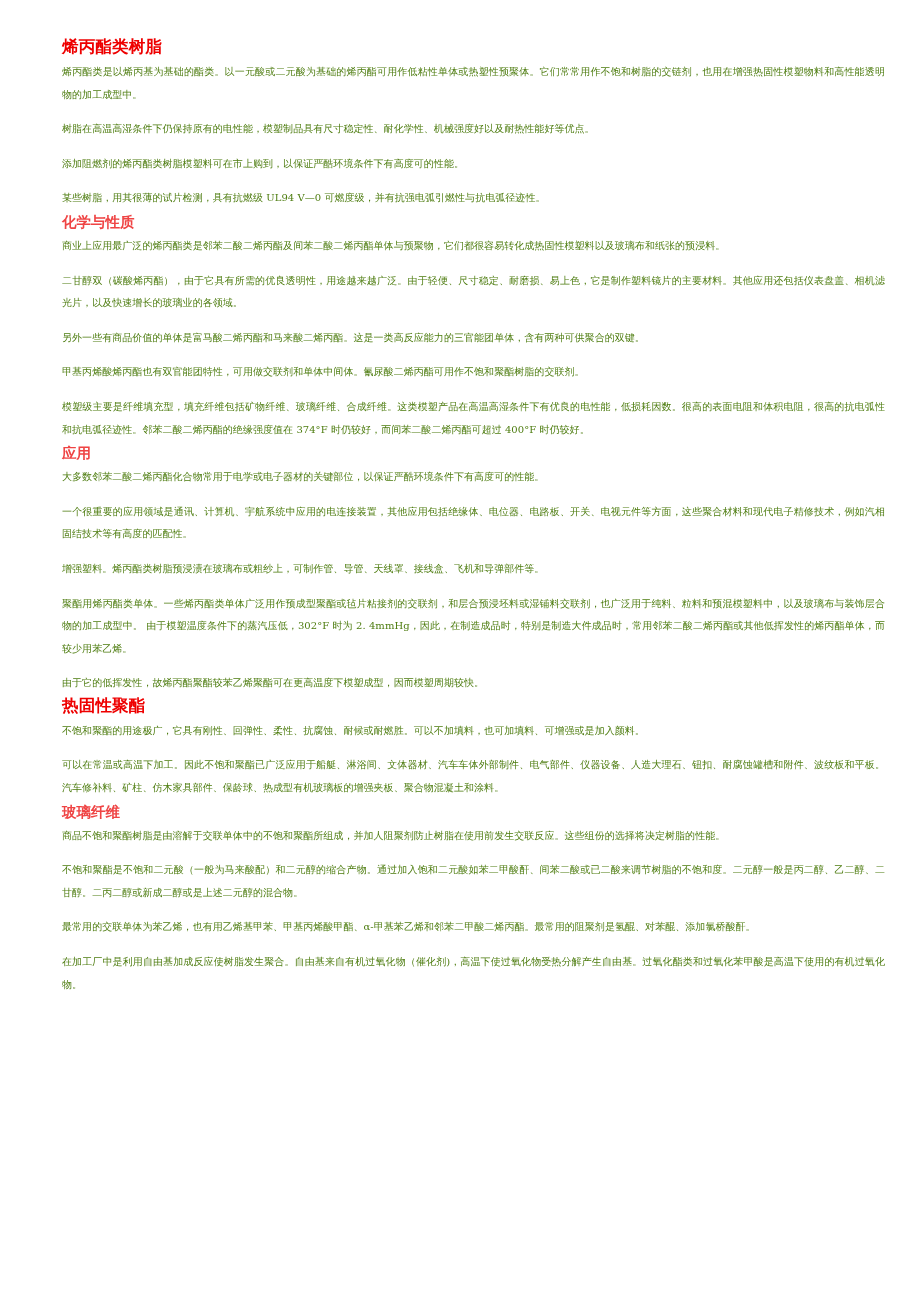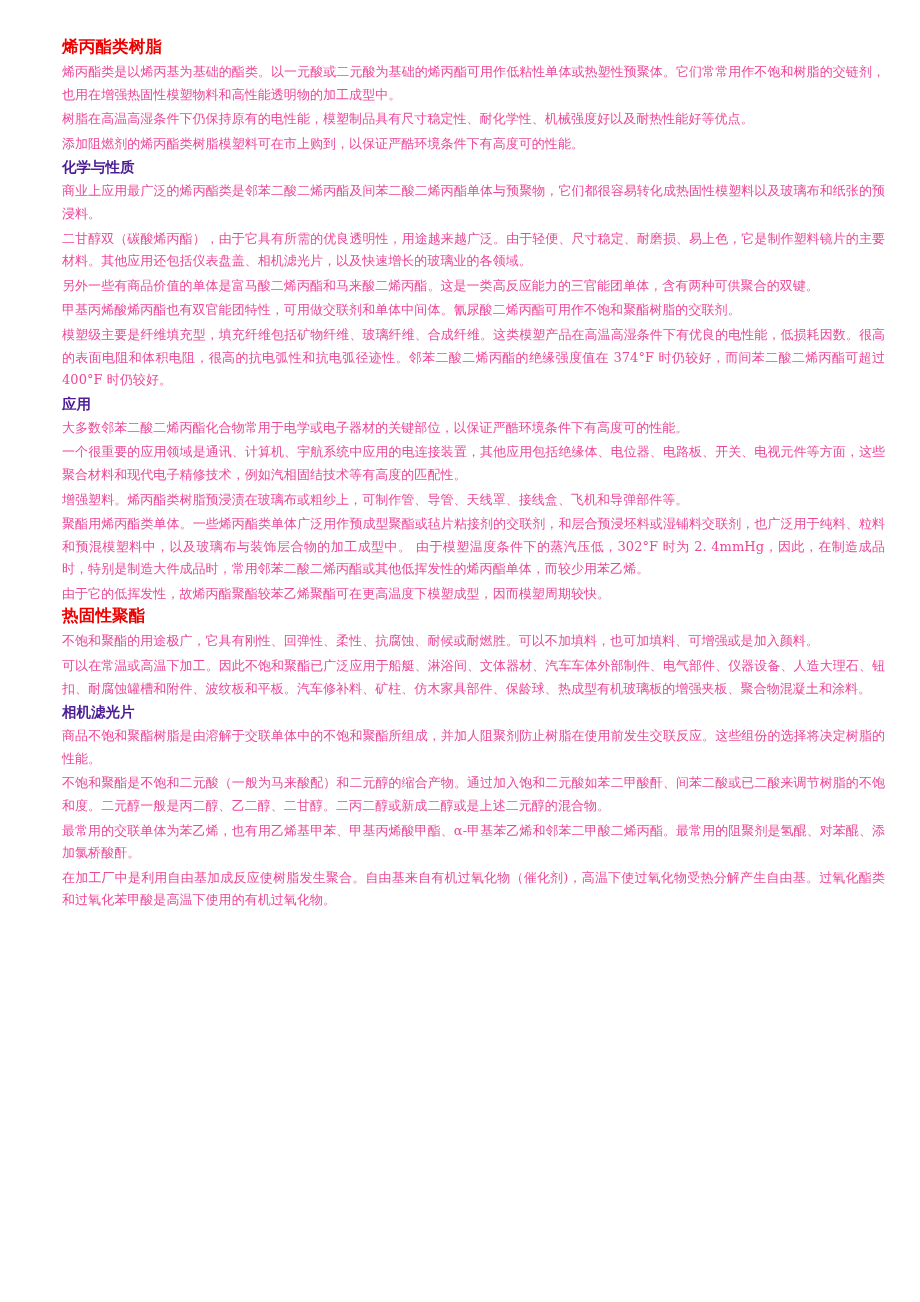--- a/index.html
+++ b/index.html
@@ -28,57 +28,58 @@
     color: #ee0000;
     font-family: "DejaVu Sans", "Liberation Sans", sans-serif;
     font-weight: bold;
     font-size: 16.5px;
     line-height: 22px;
     margin: 0 0 3px 0;
     padding: 0;
     letter-spacing: 0.2px;
   }
   h2.sub-title {
-    color: #4c1d95;
+    color: #ef4444;
     font-family: "DejaVu Sans", "Liberation Sans", sans-serif;
     font-weight: bold;
     font-size: 14.5px;
     line-height: 21px;
     margin: 2px 0 2px 0;
     padding: 0;
   }
   p.para {
-    font-size: 13px;
+    font-size: 10px;
     line-height: 22.6px;
     margin: 0;
     padding: 0;
     text-align: justify;
     text-justify: inter-ideograph;
-    color: #ec4899;
+    color: #4d7c0f;
     letter-spacing: 0.05px;
   }
   p.para + p.para {
-    margin-top: 2px;
+    margin-top: 12px;
   }
   .block {
     margin-bottom: 0;
   }
 </style>
 </head>
 <body>
 
 <div class="page">
   <div class="doc-body">
 
     <div class="block">
       <h1 class="section-title">烯丙酯类树脂</h1>
 
       <p class="para">烯丙酯类是以烯丙基为基础的酯类。以一元酸或二元酸为基础的烯丙酯可用作低粘性单体或热塑性预聚体。它们常常用作不饱和树脂的交链剂，也用在增强热固性模塑物料和高性能透明物的加工成型中。</p>
       <p class="para">树脂在高温高湿条件下仍保持原有的电性能，模塑制品具有尺寸稳定性、耐化学性、机械强度好以及耐热性能好等优点。</p>
       <p class="para">添加阻燃剂的烯丙酯类树脂模塑料可在市上购到，以保证严酷环境条件下有高度可的性能。</p>
+      <p class="para">某些树脂，用其很薄的试片检测，具有抗燃级 UL94 V—0 可燃度级，并有抗强电弧引燃性与抗电弧径迹性。</p>
 
       <h2 class="sub-title">化学与性质</h2>
       <p class="para">商业上应用最广泛的烯丙酯类是邻苯二酸二烯丙酯及间苯二酸二烯丙酯单体与预聚物，它们都很容易转化成热固性模塑料以及玻璃布和纸张的预浸料。</p>
       <p class="para">二甘醇双（碳酸烯丙酯），由于它具有所需的优良透明性，用途越来越广泛。由于轻便、尺寸稳定、耐磨损、易上色，它是制作塑料镜片的主要材料。其他应用还包括仪表盘盖、相机滤光片，以及快速增长的玻璃业的各领域。</p>
       <p class="para">另外一些有商品价值的单体是富马酸二烯丙酯和马来酸二烯丙酯。这是一类高反应能力的三官能团单体，含有两种可供聚合的双键。</p>
       <p class="para">甲基丙烯酸烯丙酯也有双官能团特性，可用做交联剂和单体中间体。氰尿酸二烯丙酯可用作不饱和聚酯树脂的交联剂。</p>
 
       <p class="para">模塑级主要是纤维填充型，填充纤维包括矿物纤维、玻璃纤维、合成纤维。这类模塑产品在高温高湿条件下有优良的电性能，低损耗因数。很高的表面电阻和体积电阻，很高的抗电弧性和抗电弧径迹性。邻苯二酸二烯丙酯的绝缘强度值在 374°F 时仍较好，而间苯二酸二烯丙酯可超过 400°F 时仍较好。</p>
 
       <h2 class="sub-title">应用</h2>
@@ -88,21 +89,21 @@
       <p class="para">聚酯用烯丙酯类单体。一些烯丙酯类单体广泛用作预成型聚酯或毡片粘接剂的交联剂，和层合预浸坯料或湿铺料交联剂，也广泛用于纯料、粒料和预混模塑料中，以及玻璃布与装饰层合物的加工成型中。 由于模塑温度条件下的蒸汽压低，302°F 时为 2. 4mmHg，因此，在制造成品时，特别是制造大件成品时，常用邻苯二酸二烯丙酯或其他低挥发性的烯丙酯单体，而较少用苯乙烯。</p>
       <p class="para">由于它的低挥发性，故烯丙酯聚酯较苯乙烯聚酯可在更高温度下模塑成型，因而模塑周期较快。</p>
     </div>
 
     <div class="block">
       <h1 class="section-title">热固性聚酯</h1>
 
       <p class="para">不饱和聚酯的用途极广，它具有刚性、回弹性、柔性、抗腐蚀、耐候或耐燃胜。可以不加填料，也可加填料、可增强或是加入颜料。</p>
       <p class="para">可以在常温或高温下加工。因此不饱和聚酯已广泛应用于船艇、淋浴间、文体器材、汽车车体外部制件、电气部件、仪器设备、人造大理石、钮扣、耐腐蚀罐槽和附件、波纹板和平板。汽车修补料、矿柱、仿木家具部件、保龄球、热成型有机玻璃板的增强夹板、聚合物混凝土和涂料。</p>
 
-      <h2 class="sub-title">相机滤光片</h2>
+      <h2 class="sub-title">玻璃纤维</h2>
       <p class="para">商品不饱和聚酯树脂是由溶解于交联单体中的不饱和聚酯所组成，并加人阻聚剂防止树脂在使用前发生交联反应。这些组份的选择将决定树脂的性能。</p>
       <p class="para">不饱和聚酯是不饱和二元酸（一般为马来酸配）和二元醇的缩合产物。通过加入饱和二元酸如苯二甲酸酐、间苯二酸或已二酸来调节树脂的不饱和度。二元醇一般是丙二醇、乙二醇、二甘醇。二丙二醇或新成二醇或是上述二元醇的混合物。</p>
       <p class="para">最常用的交联单体为苯乙烯，也有用乙烯基甲苯、甲基丙烯酸甲酯、α-甲基苯乙烯和邻苯二甲酸二烯丙酯。最常用的阻聚剂是氢醌、对苯醌、添加氯桥酸酐。</p>
       <p class="para">在加工厂中是利用自由基加成反应使树脂发生聚合。自由基来自有机过氧化物（催化剂)，高温下使过氧化物受热分解产生自由基。过氧化酯类和过氧化苯甲酸是高温下使用的有机过氧化物。</p>
     </div>
 
   </div>
 </div>
 
 </body></html>

